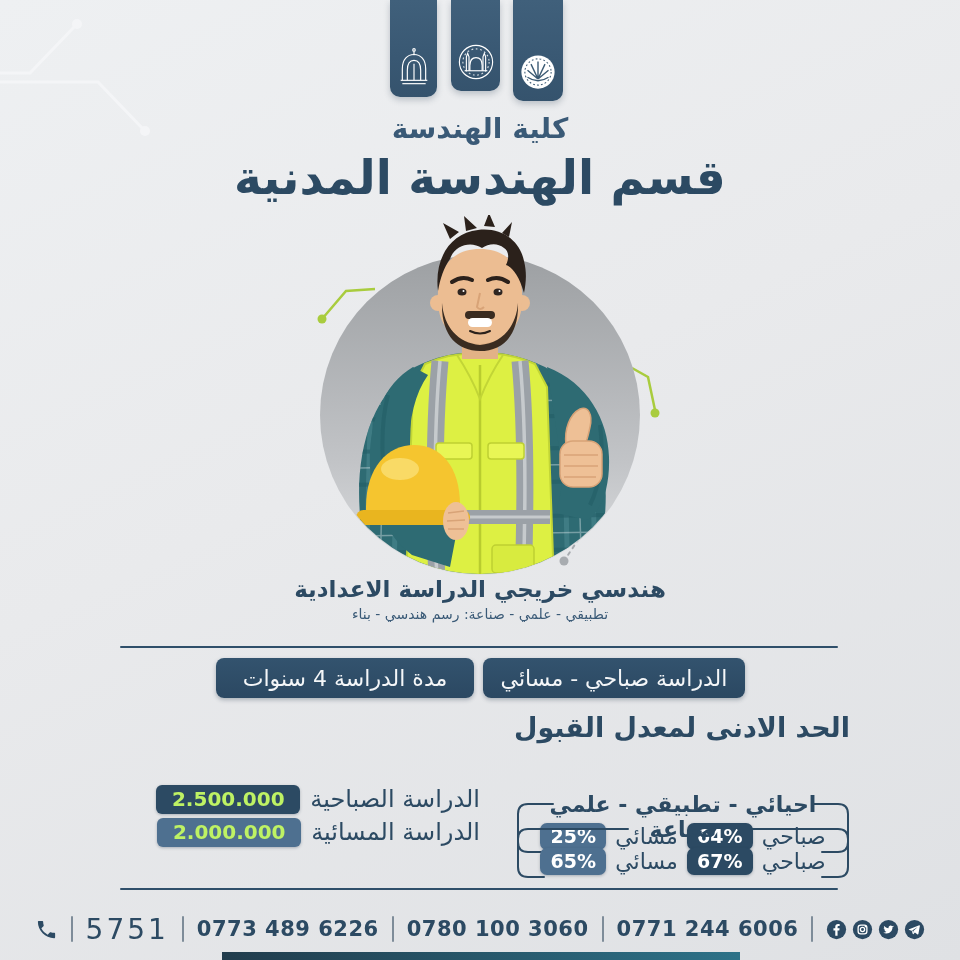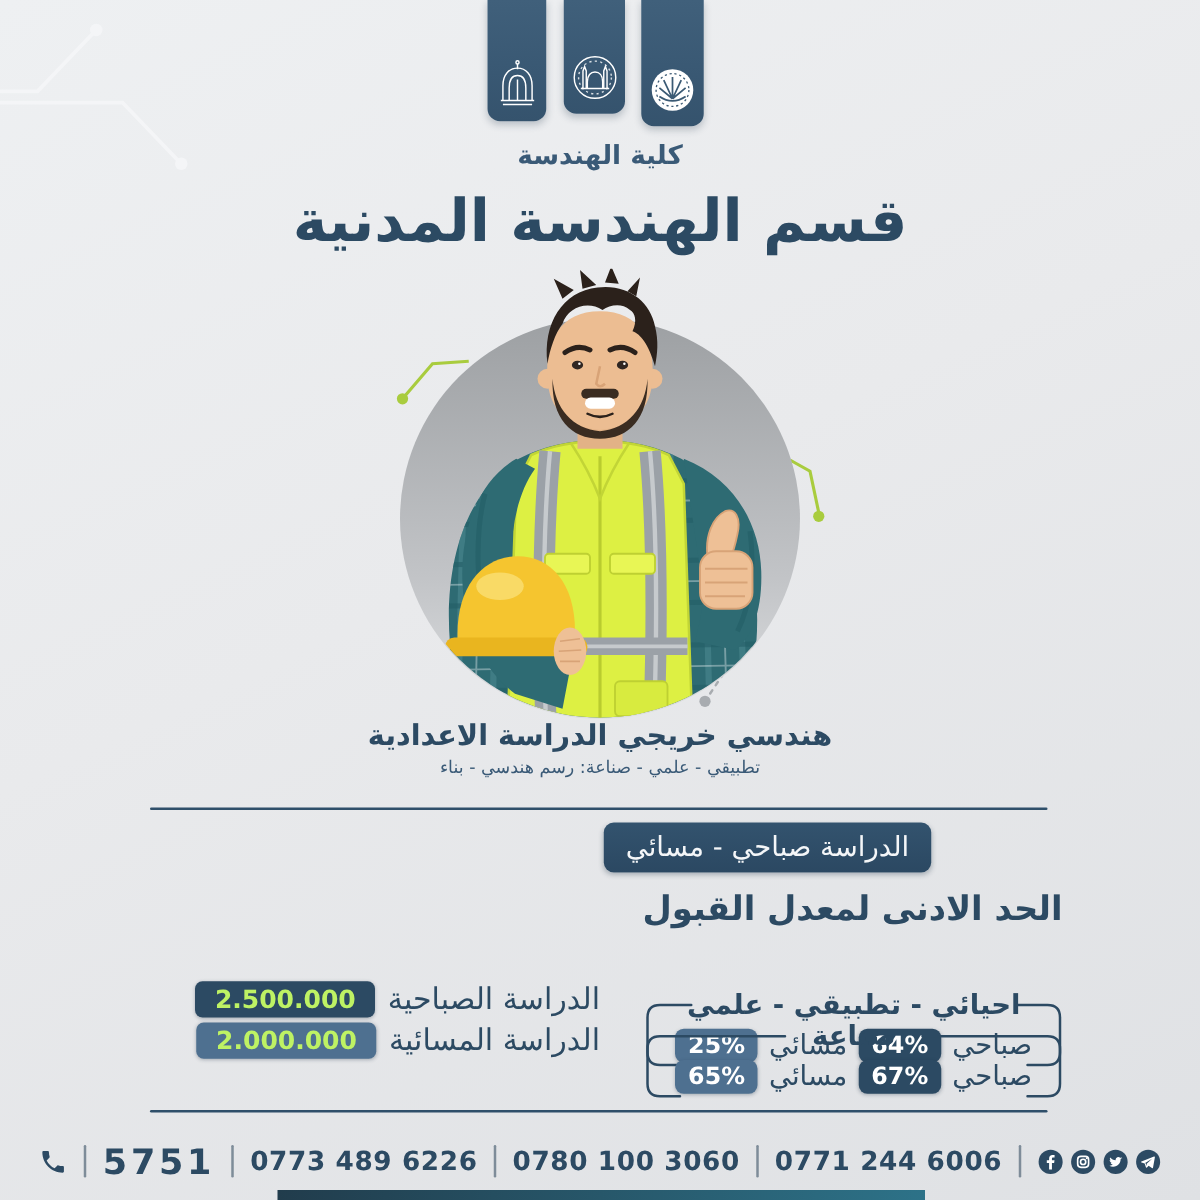--- a/index.html
+++ b/index.html
@@ -8,21 +8,21 @@
     background:linear-gradient(155deg,#eef0f2 0%,#e9eaec 45%,#dfe1e4 100%);
     font-family:"DejaVu Sans","Liberation Sans",sans-serif;color:#2c4a63;
   }
   .abs{position:absolute;}
   svg{display:block;}
   
   .ribbon{position:absolute;top:0;background:linear-gradient(180deg,#40607b 0%,#395873 60%,#35536d 100%);
     border-radius:0 0 10px 10px;box-shadow:0 3px 6px rgba(40,60,80,.25);
     display:flex;align-items:flex-end;justify-content:center;padding-bottom:8px;box-sizing:border-box;}
   
-  .t-college{left:0;width:960px;top:112px;text-align:center;font-size:21px;font-weight:600;color:#3a5a77;letter-spacing:.5px;}
+  .t-college{left:0;width:960px;top:112px;text-align:center;font-size:28px;font-weight:600;color:#3a5a77;letter-spacing:.5px;}
   .t-dept{left:0;width:960px;top:150px;text-align:center;font-size:47px;font-weight:800;color:#2c4a63;}
   
   .photo-wrap{left:300px;top:215px;width:360px;height:370px;}
   
   .intro1{left:0;width:960px;top:576px;text-align:center;font-size:23px;font-weight:800;color:#2c4a63;}
   .intro2{left:0;width:960px;top:606px;text-align:center;font-size:14px;font-weight:500;color:#3a5a77;}
   .divider{height:2px;background:#2f4f6a;border-radius:1px;}
   
   .pill{position:absolute;height:40px;background:linear-gradient(180deg,#33536e,#2b4862);
     border-radius:8px;box-shadow:0 2px 4px rgba(30,50,70,.3);
@@ -42,21 +42,21 @@
   .group .bracket{position:absolute;left:0;top:0;}
   .group-label{position:absolute;left:0;top:0;width:334px;text-align:center;font-size:22px;font-weight:600;color:#2c4a63;direction:rtl;}
   .group-row{position:absolute;left:0;top:28px;width:334px;height:32px;display:flex;direction:rtl;
     align-items:center;justify-content:center;gap:9px;}
   .shift-label{font-size:22px;font-weight:500;color:#2c4a63;white-space:nowrap;}
   .pct-box{width:66px;height:27px;border-radius:7px;display:flex;align-items:center;justify-content:center;
     color:#fff;font-size:19px;font-weight:700;direction:ltr;box-shadow:0 1px 3px rgba(30,50,70,.3);}
   
   .footer{left:0;top:908px;width:960px;height:42px;display:flex;align-items:center;justify-content:center;gap:13px;}
   .f-sep{width:2px;height:26px;background:#7e8c99;border-radius:1px;}
-  .f-short{font-size:28px;font-weight:700;letter-spacing:3px;color:#2c4a63;}
+  .f-short{font-size:28px;font-weight:400;letter-spacing:3px;color:#2c4a63;}
   .f-num{font-size:21px;font-weight:700;color:#2c4a63;letter-spacing:.5px;direction:ltr;}
   .social{display:flex;align-items:center;gap:5px;}
   .bottom-bar{left:222px;top:952px;width:518px;height:8px;background:linear-gradient(90deg,#213c4c,#2d7288);}
 </style>
 </head>
 <body>
 
 <div id="poster">
 
   <svg class="abs" style="left:0;top:0" width="960" height="960" viewBox="0 0 960 960" fill="none">
@@ -216,20 +216,21 @@
         <path d="M170,116 Q180,121 190,116" stroke="#2b211b" stroke-width="2" fill="none" stroke-linecap="round"></path>
       </g>
     </svg>
   </div>
 
   <div class="abs intro1" dir="rtl">هندسي خريجي الدراسة الاعدادية</div>
   <div class="abs intro2" dir="rtl">تطبيقي - علمي - صناعة: رسم هندسي - بناء</div>
 
   <div class="abs divider" style="left:120px;top:646px;width:718px;"></div>
 
+  <div class="pill" dir="rtl" style="left:216px;top:658px;width:258px;">مدة الدراسة 4 سنوات</div>
   <div class="pill" dir="rtl" style="left:483px;top:658px;width:262px;">الدراسة صباحي - مسائي</div>
 
   <div class="fee-row" style="top:784px;">
     <span class="fee-label">الدراسة الصباحية</span>
     <span class="fee-box box-dark">2.500.000</span>
   </div>
   <div class="fee-row" style="top:817px;">
     <span class="fee-label">الدراسة المسائية</span>
     <span class="fee-box box-mid">2.000.000</span>
   </div>

